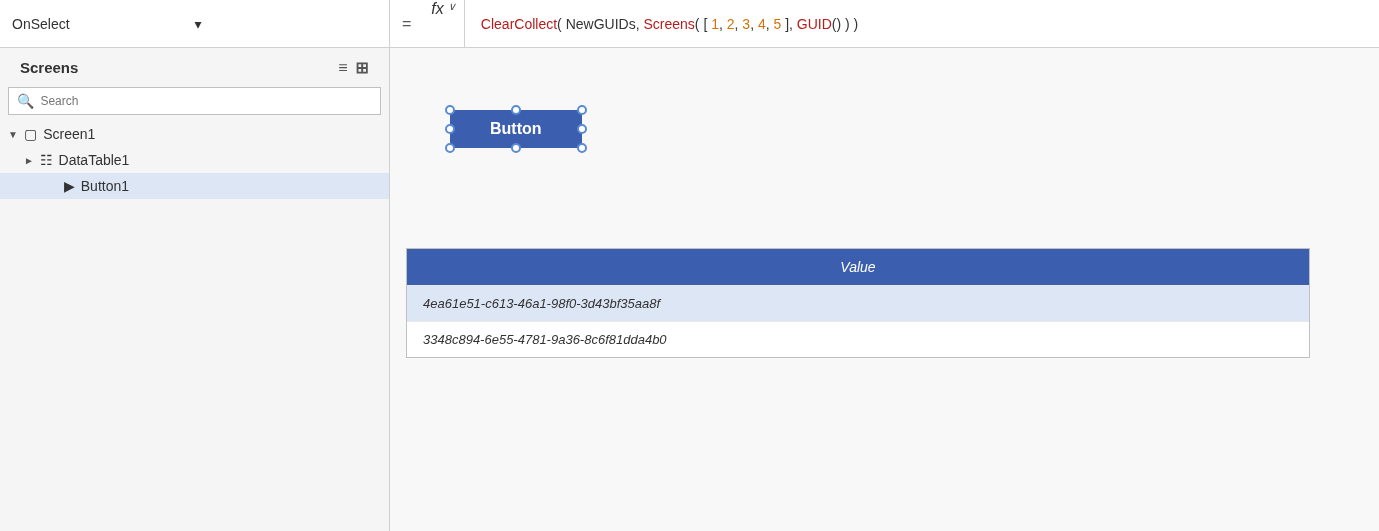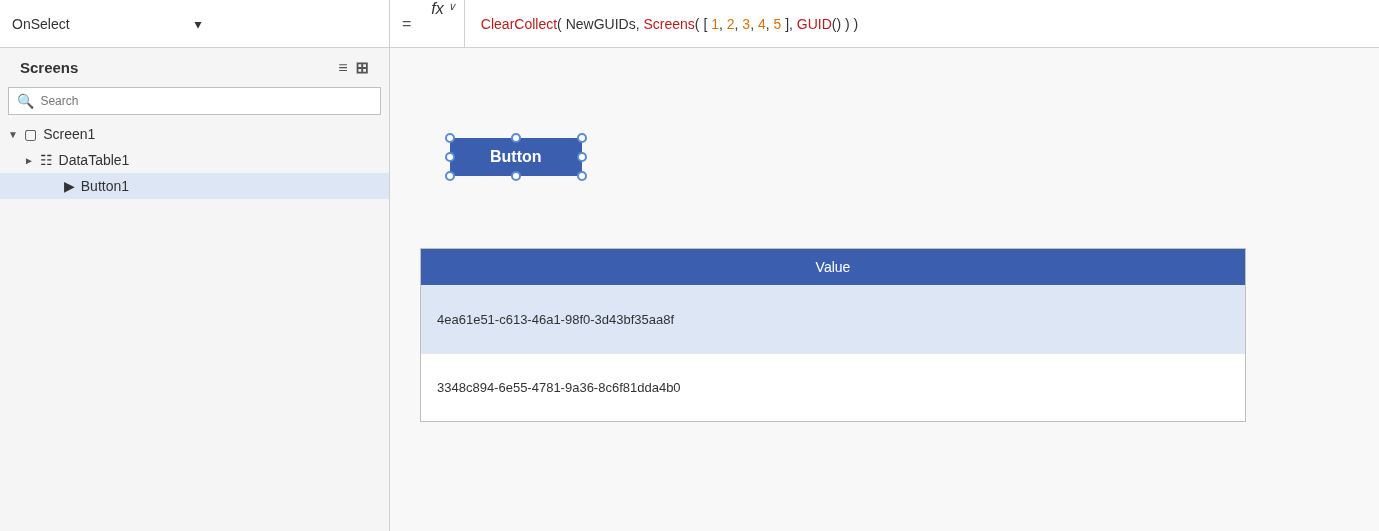--- a/index.html
+++ b/index.html
@@ -132,21 +132,21 @@
     .canvas-area {
       flex: 1;
       background: #f8f8f8;
       position: relative;
       overflow: auto;
     }
 
     
     .button-widget-container {
       position: absolute;
-      top: 90px;
+      top: 62px;
       left: 60px;
     }
     .button-widget {
       position: relative;
       display: inline-block;
     }
     .button-widget-inner {
       background: #3b5fae;
       color: #fff;
       font-weight: 700;
@@ -171,34 +171,35 @@
     .handle.ml { top: 50%; left: -5px; transform: translateY(-50%); }
     .handle.mr { top: 50%; right: -5px; transform: translateY(-50%); }
     .handle.bl { bottom: -5px; left: -5px; }
     .handle.bc { bottom: -5px; left: 50%; transform: translateX(-50%); }
     .handle.br { bottom: -5px; right: -5px; }
 
     
     .data-table-container {
       position: absolute;
       top: 200px;
-      left: 30px;
-      width: 826px;
+      left: 16px;
+      width: 904px;
       border: 1px solid #c0c0c0;
+      font-style: italic;
     }
     .data-table-header {
       background: #3b5fae;
       color: #fff;
       text-align: center;
       padding: 10px 16px;
       font-size: 14px;
       font-weight: 500;
     }
     .data-table-row {
-      padding: 26px 16px;
+      padding: 10px 16px;
       font-size: 13px;
       color: #333;
       border-top: 1px solid #e0e0e0;
       background: #fff;
     }
     .data-table-row.highlighted {
       background: #dce6f5;
     }
     .data-table-row:not(:first-child) {
       border-top: 1px solid #e8e8e8;

